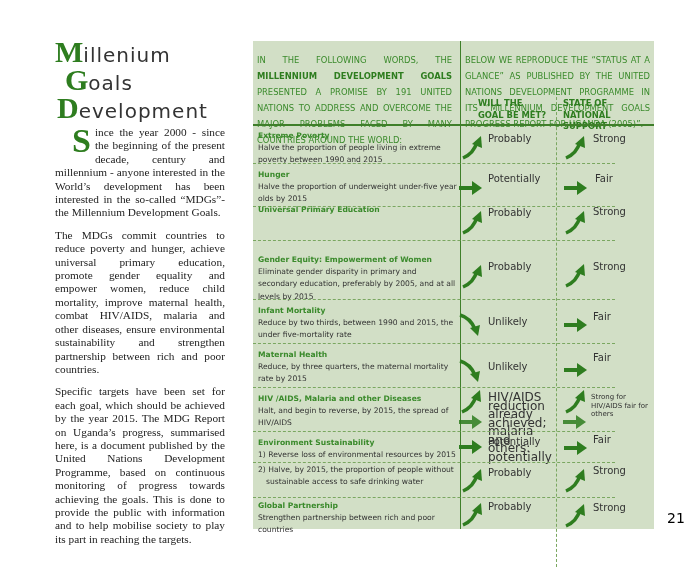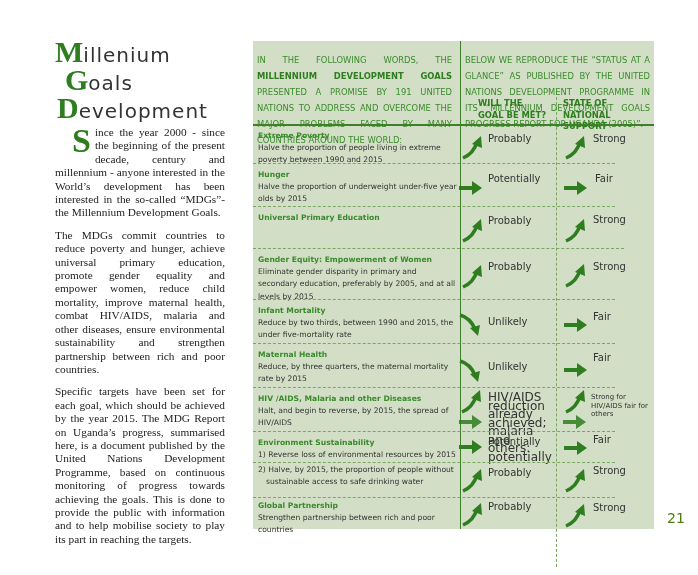--- a/index.html
+++ b/index.html
@@ -15,21 +15,21 @@
   .intro{position:absolute;font-family:"DejaVu Sans",sans-serif;font-size:8.4px;line-height:16px;color:#3a8a2b;text-transform:uppercase;text-align:justify;margin-top:8px;}
   .intro b{font-weight:bold;color:#2e7d1f;}
   .colhead{position:absolute;font-family:"DejaVu Sans",sans-serif;font-weight:bold;font-size:8.4px;line-height:11.5px;color:#2e7d1f;text-align:left;}
   .hrule{position:absolute;left:253px;width:401px;height:2px;background:#3f7f2a;top:124px;}
   .row{position:absolute;left:253px;width:362px;}
   .row .sep{position:absolute;left:0;right:0;bottom:0;border-bottom:1px dashed #7aa760;}
   .goal{position:absolute;left:5px;top:4px;width:200px;font-family:"DejaVu Sans",sans-serif;font-size:7.6px;line-height:12.2px;color:#333;}
   .goal .gt{font-weight:bold;color:#3a8a2b;display:block;}
   .cell{position:absolute;font-family:"DejaVu Sans",sans-serif;font-size:10px;line-height:9px;color:#333;}
   .arrow{position:absolute;width:26px;height:26px;}
-  .pagenum{position:absolute;left:667px;top:510px;font-family:"DejaVu Sans",sans-serif;font-size:14px;color:#4d7c0f;}
+  .pagenum{position:absolute;left:667px;top:510px;font-family:"DejaVu Sans",sans-serif;font-size:14px;color:#000000;}
 </style>
 </head>
 <body>
 
 <div class="left">
   <div class="title-line"><span class="cap">M</span><span>illenium</span></div>
   <div class="title-line" style="padding-left:10px"><span class="cap">G</span><span>oals</span></div>
   <div class="title-line" style="padding-left:2px"><span class="cap">D</span><span>evelopment</span></div>
   <p class="body-text" style="margin-top:4px"><span class="dropcap">S</span><span>ince the year 2000 - since the beginning of the present decade, century and millennium - anyone interested in the World’s development has been interested in the so-called “MDGs”- the Millennium Development Goals.</span></p>
   <p class="body-text">The MDGs commit countries to reduce poverty and hunger, achieve universal primary education, promote gender equality and empower women, reduce child mortality, improve maternal health, combat HIV/AIDS, malaria and other diseases, ensure environmental sustainability and strengthen partnership between rich and poor countries.</p>
@@ -85,21 +85,21 @@
       <use href="#arr-right"></use>
     </svg>
   <div class="cell" style="left:235px;top:9px">Potentially</div>
   <svg class="arrow" style="left:310px;top:10px" viewBox="0 0 26 26">
       <use href="#arr-right"></use>
     </svg>
   <div class="cell" style="left:342px;top:9px">Fair</div>
   <div class="sep"></div>
 </div>
 
-<div class="row" style="top:208px;height:41px;padding-left:9px;">
+<div class="row" style="top:200px;height:41px;">
   <div class="goal"><span class="gt">Universal Primary Education</span></div>
   <svg class="arrow" style="left:207px;top:10px" viewBox="0 0 26 26">
       <use href="#arr-up"></use>
     </svg>
   <div class="cell" style="left:235px;top:8px">Probably</div>
   <svg class="arrow" style="left:310px;top:10px" viewBox="0 0 26 26">
       <use href="#arr-up"></use>
     </svg>
   <div class="cell" style="left:340px;top:7px">Strong</div>
   <div class="sep"></div>

